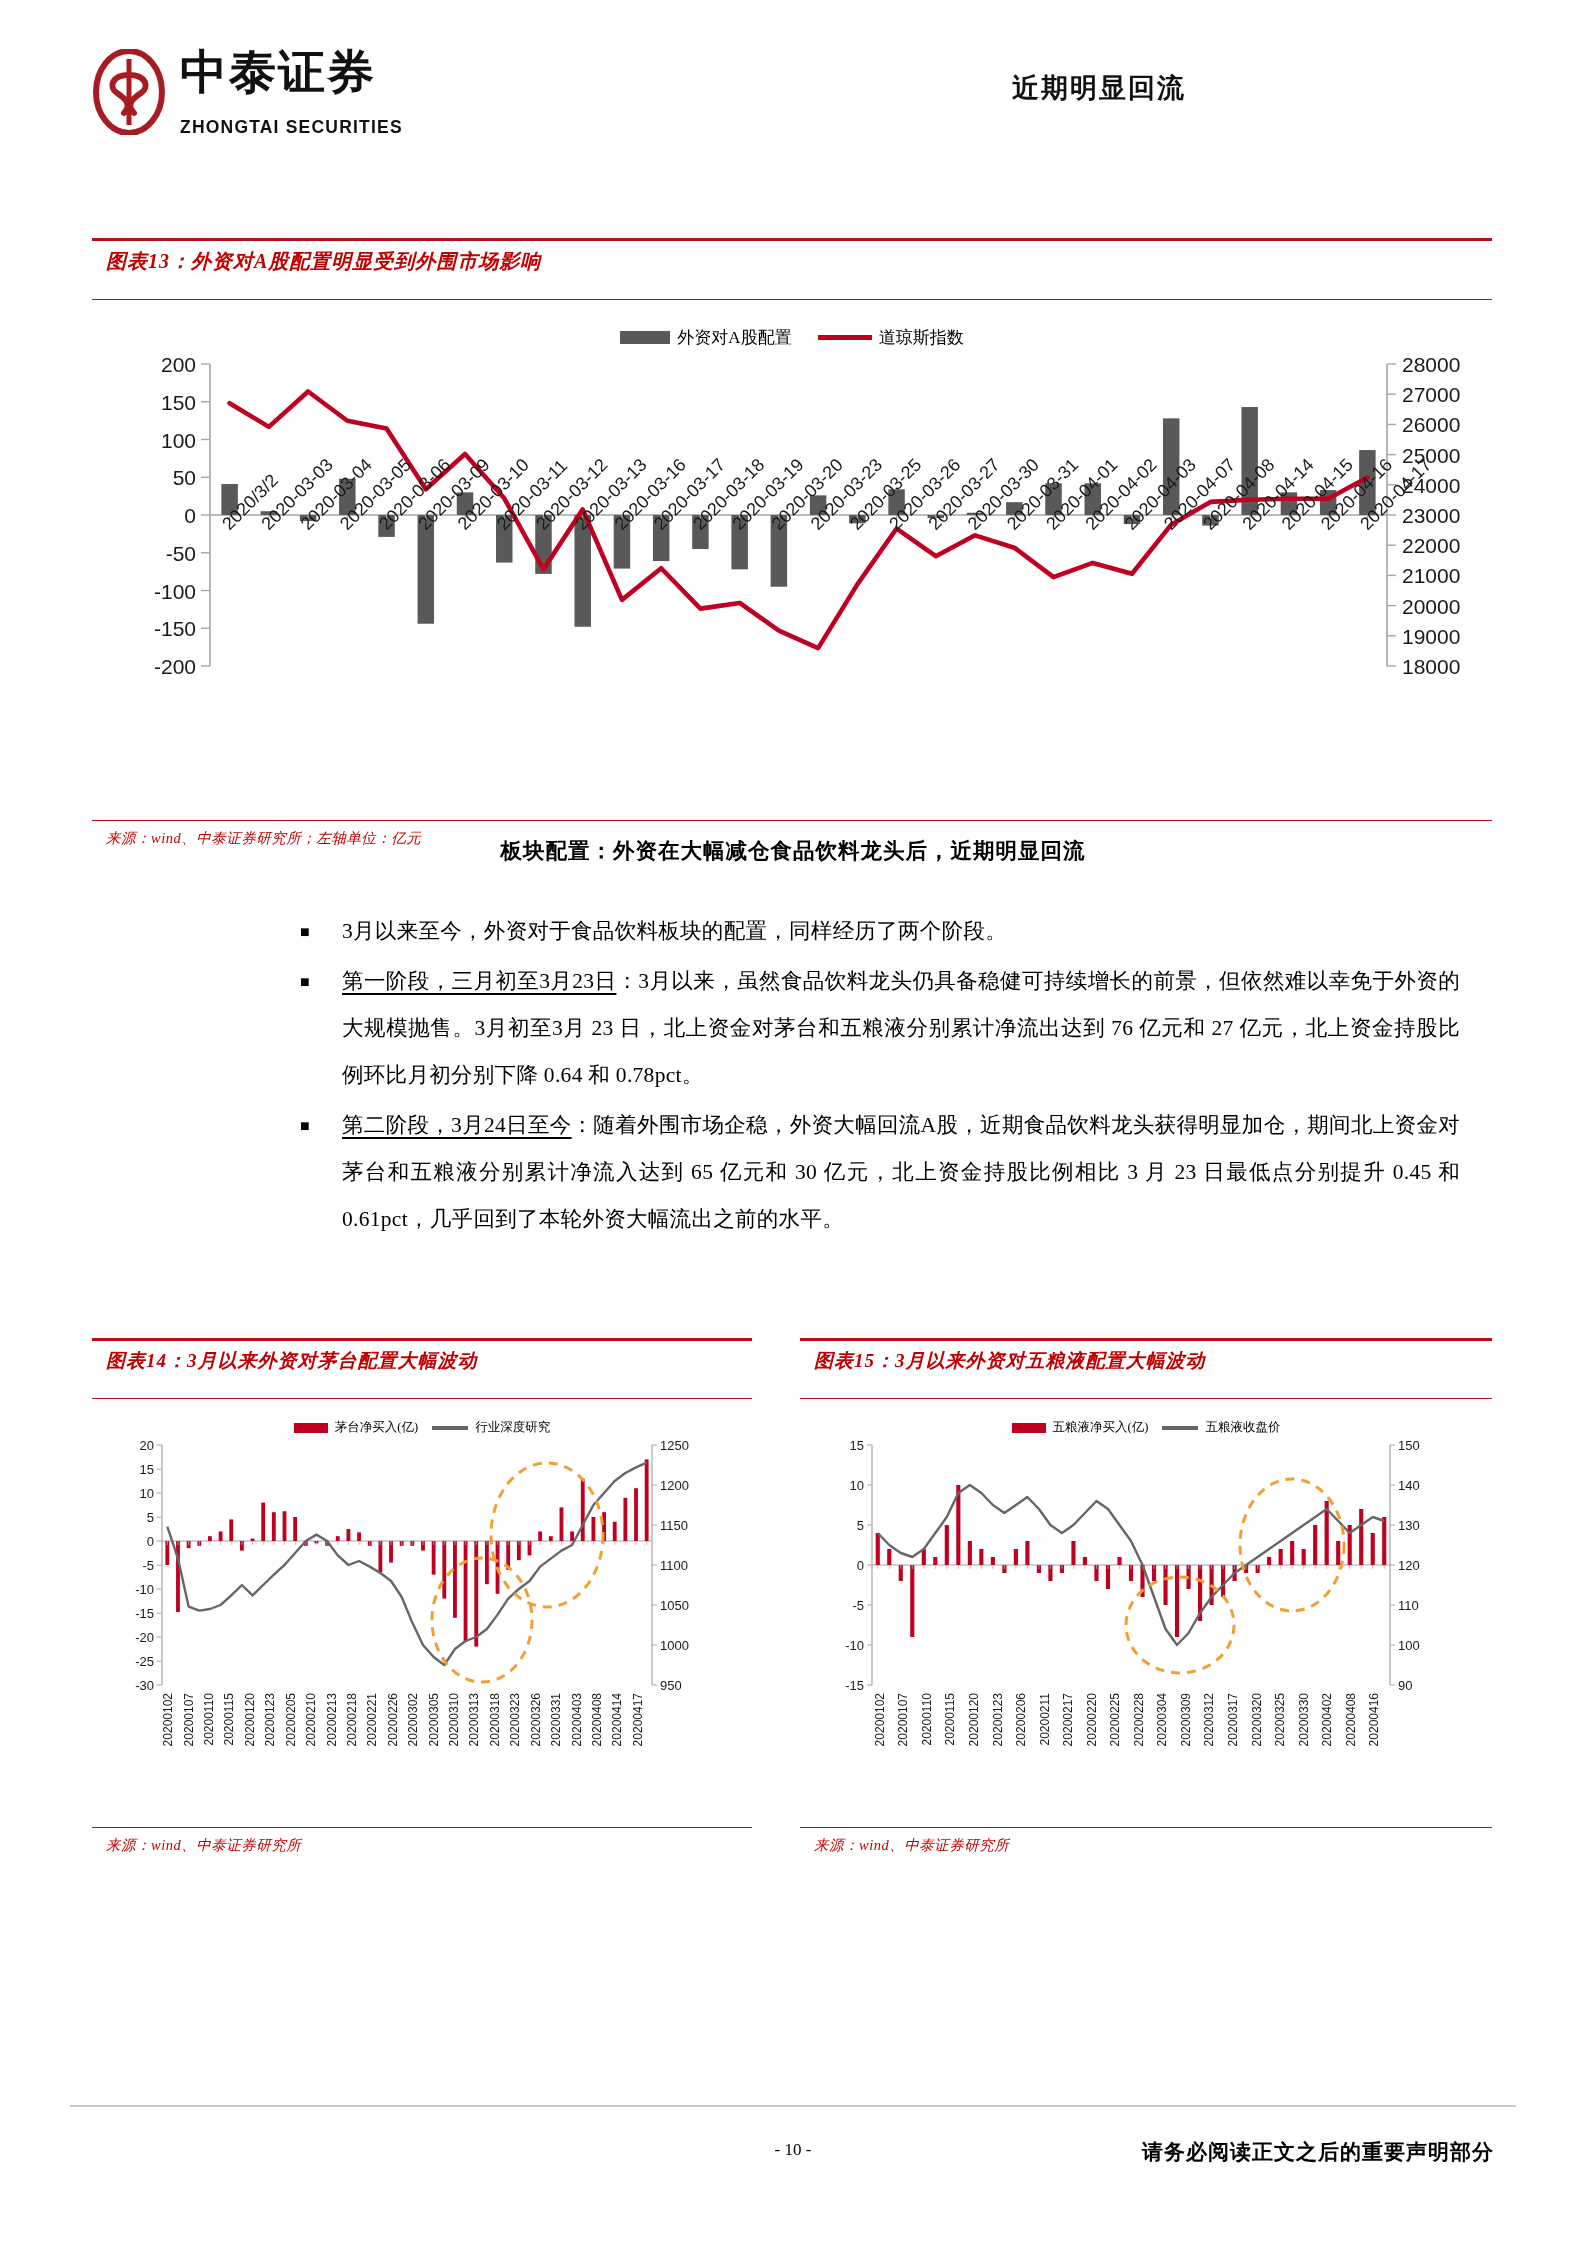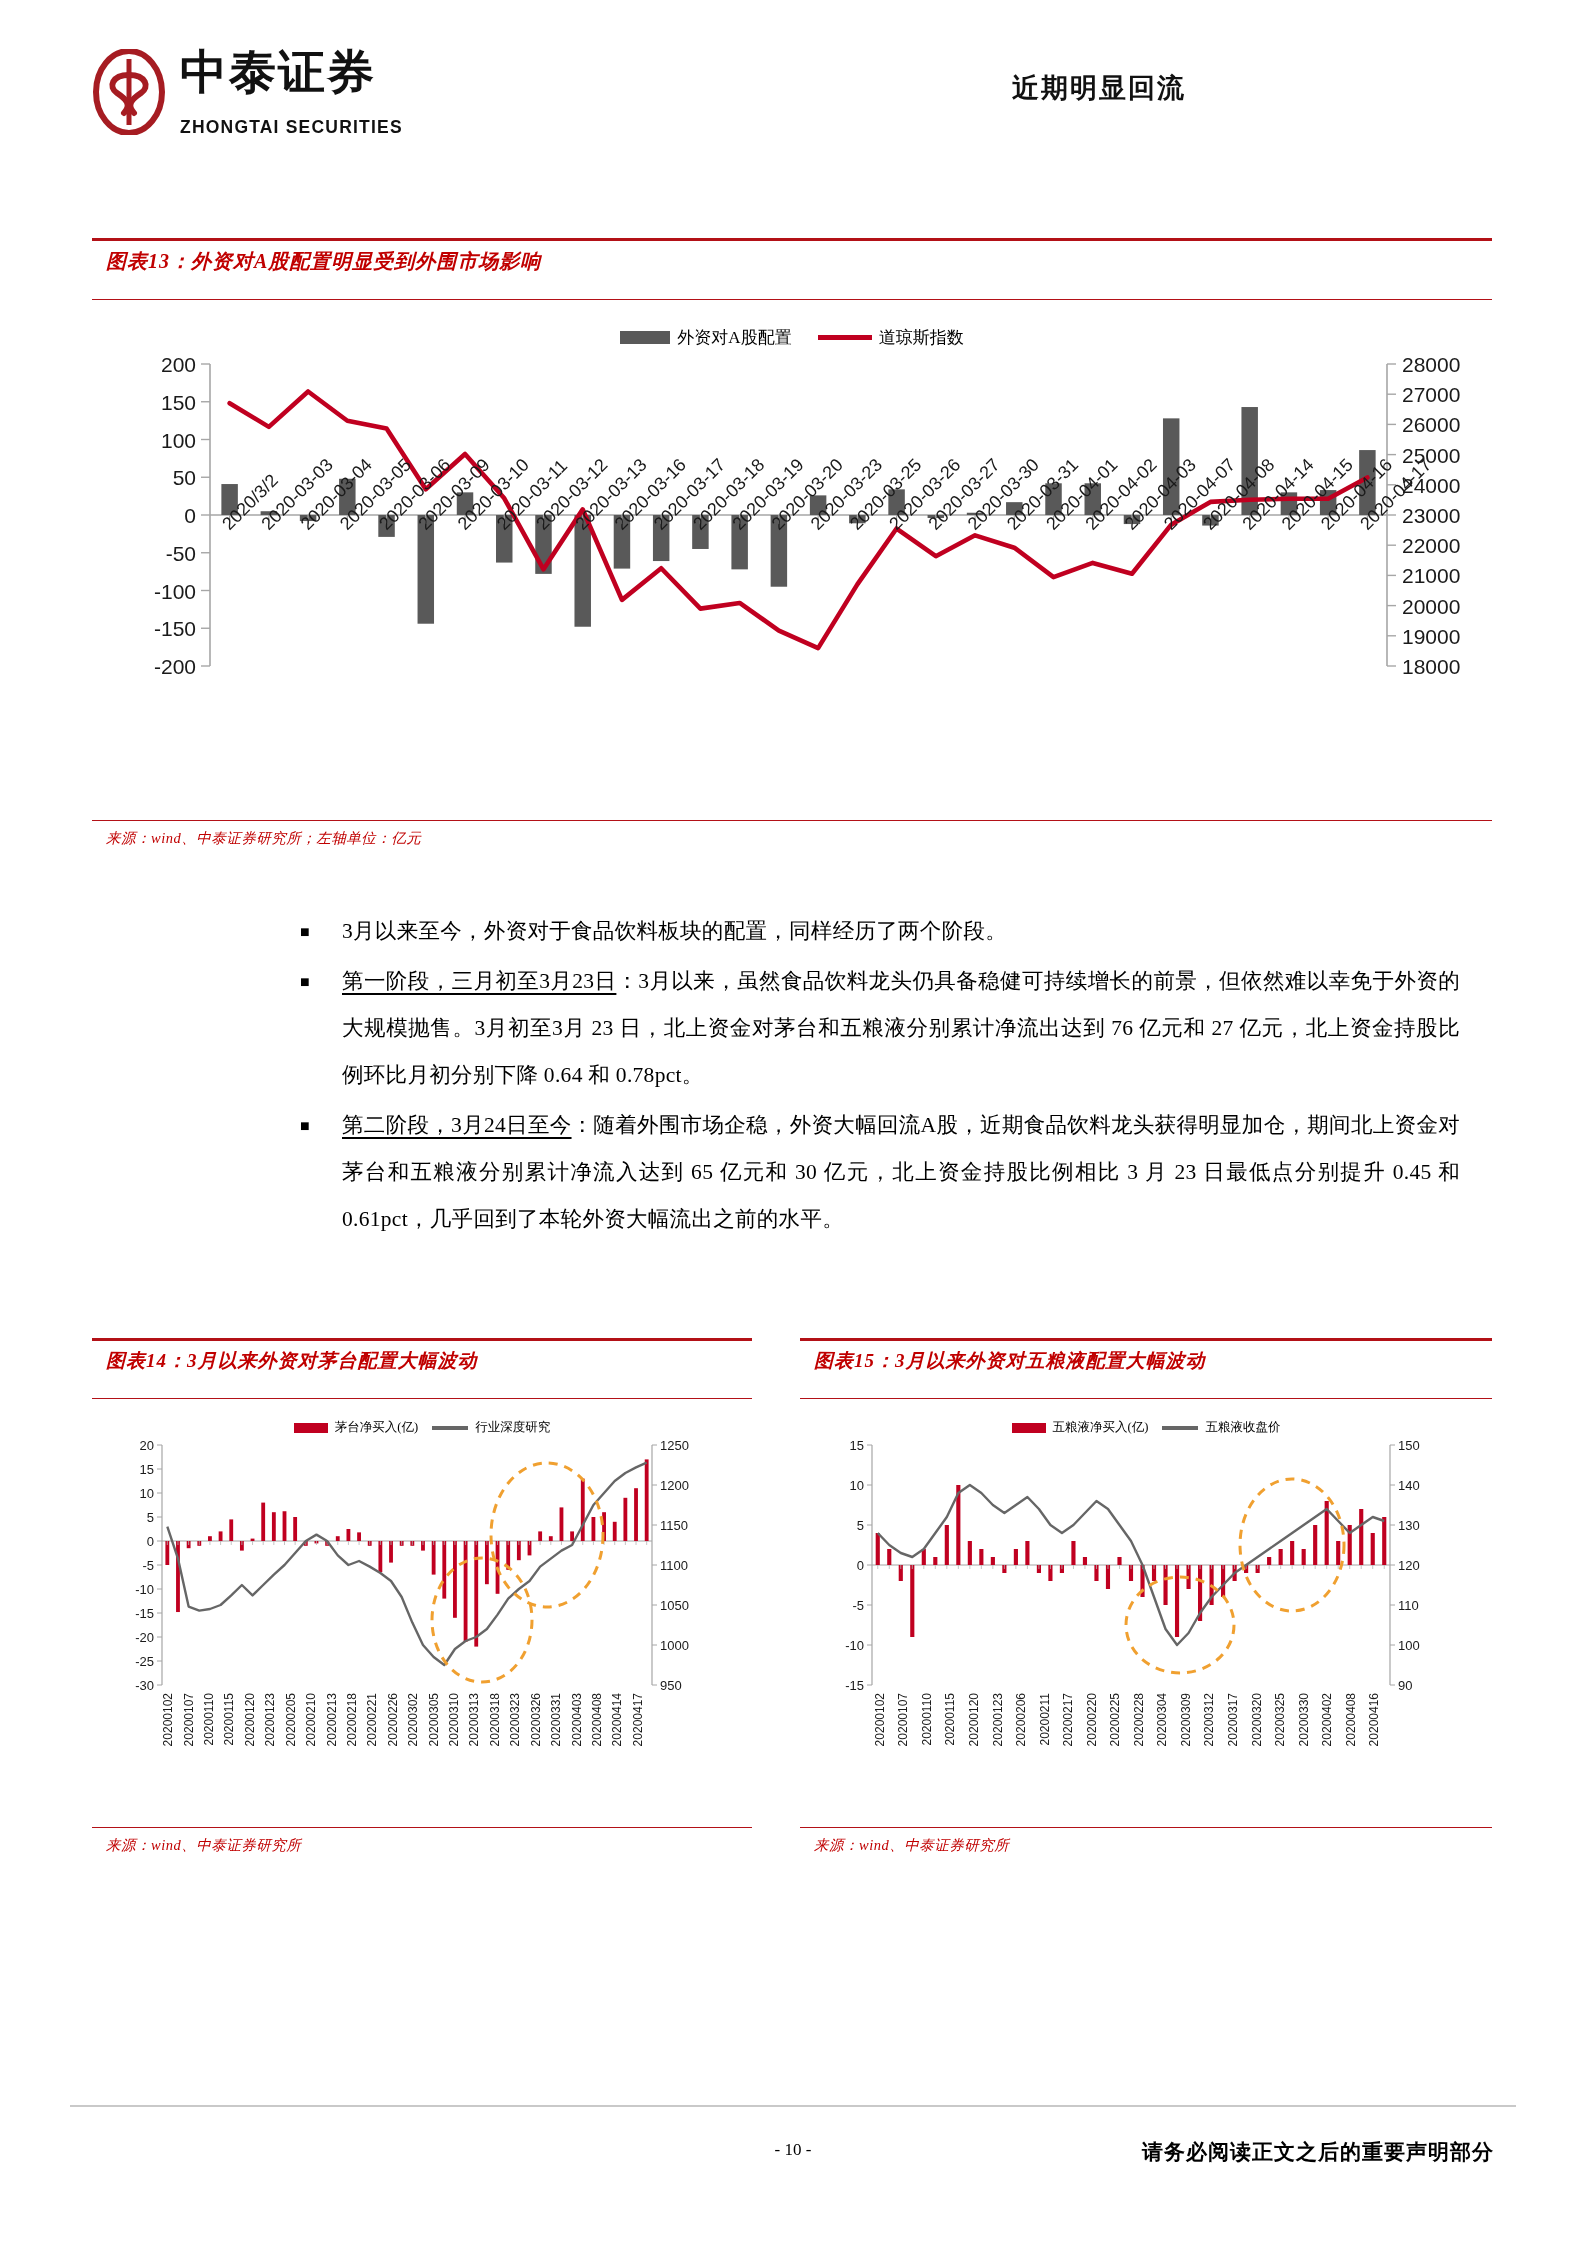--- a/index.html
+++ b/index.html
@@ -217,20 +217,21 @@
           <text x="0" y="0" font-size="18" fill="#1a1a1a" text-anchor="start" font-family="Liberation Sans, sans-serif" transform="translate(1236.15,185) rotate(-45)">2020-04-16</text>
           <text x="0" y="0" font-size="18" fill="#1a1a1a" text-anchor="start" font-family="Liberation Sans, sans-serif" transform="translate(1275.3833333333334,185) rotate(-45)">2020-04-17</text>
         </svg>
     </div>
 
     <div class="fig-source-bar">
       <div class="fig-source">来源：wind、中泰证券研究所；左轴单位：亿元</div>
     </div>
   </div>
 
+  <div class="sec-head" style="top:836px;">板块配置：外资在大幅减仓食品饮料龙头后，近期明显回流</div>
   <div class="bullets" id="bullets" style="top:908px;">
       <div class="bullet">
         <div class="bmark">■</div>
         <div class="btext"><span>3月以来至今，外资对于食品饮料板块的配置，同样经历了两个阶段。</span></div>
       </div>
       <div class="bullet">
         <div class="bmark">■</div>
         <div class="btext"><span class="u">第一阶段，三月初至3月23日</span><span>：3月以来，虽然食品饮料龙头仍具备稳健可持续增长的前景，但依然难以幸免于外资的大规模抛售。3月初至3月 23 日，北上资金对茅台和五粮液分别累计净流出达到 76 亿元和 27 亿元，北上资金持股比例环比月初分别下降 0.64 和 0.78pct。</span></div>
       </div>
       <div class="bullet">

